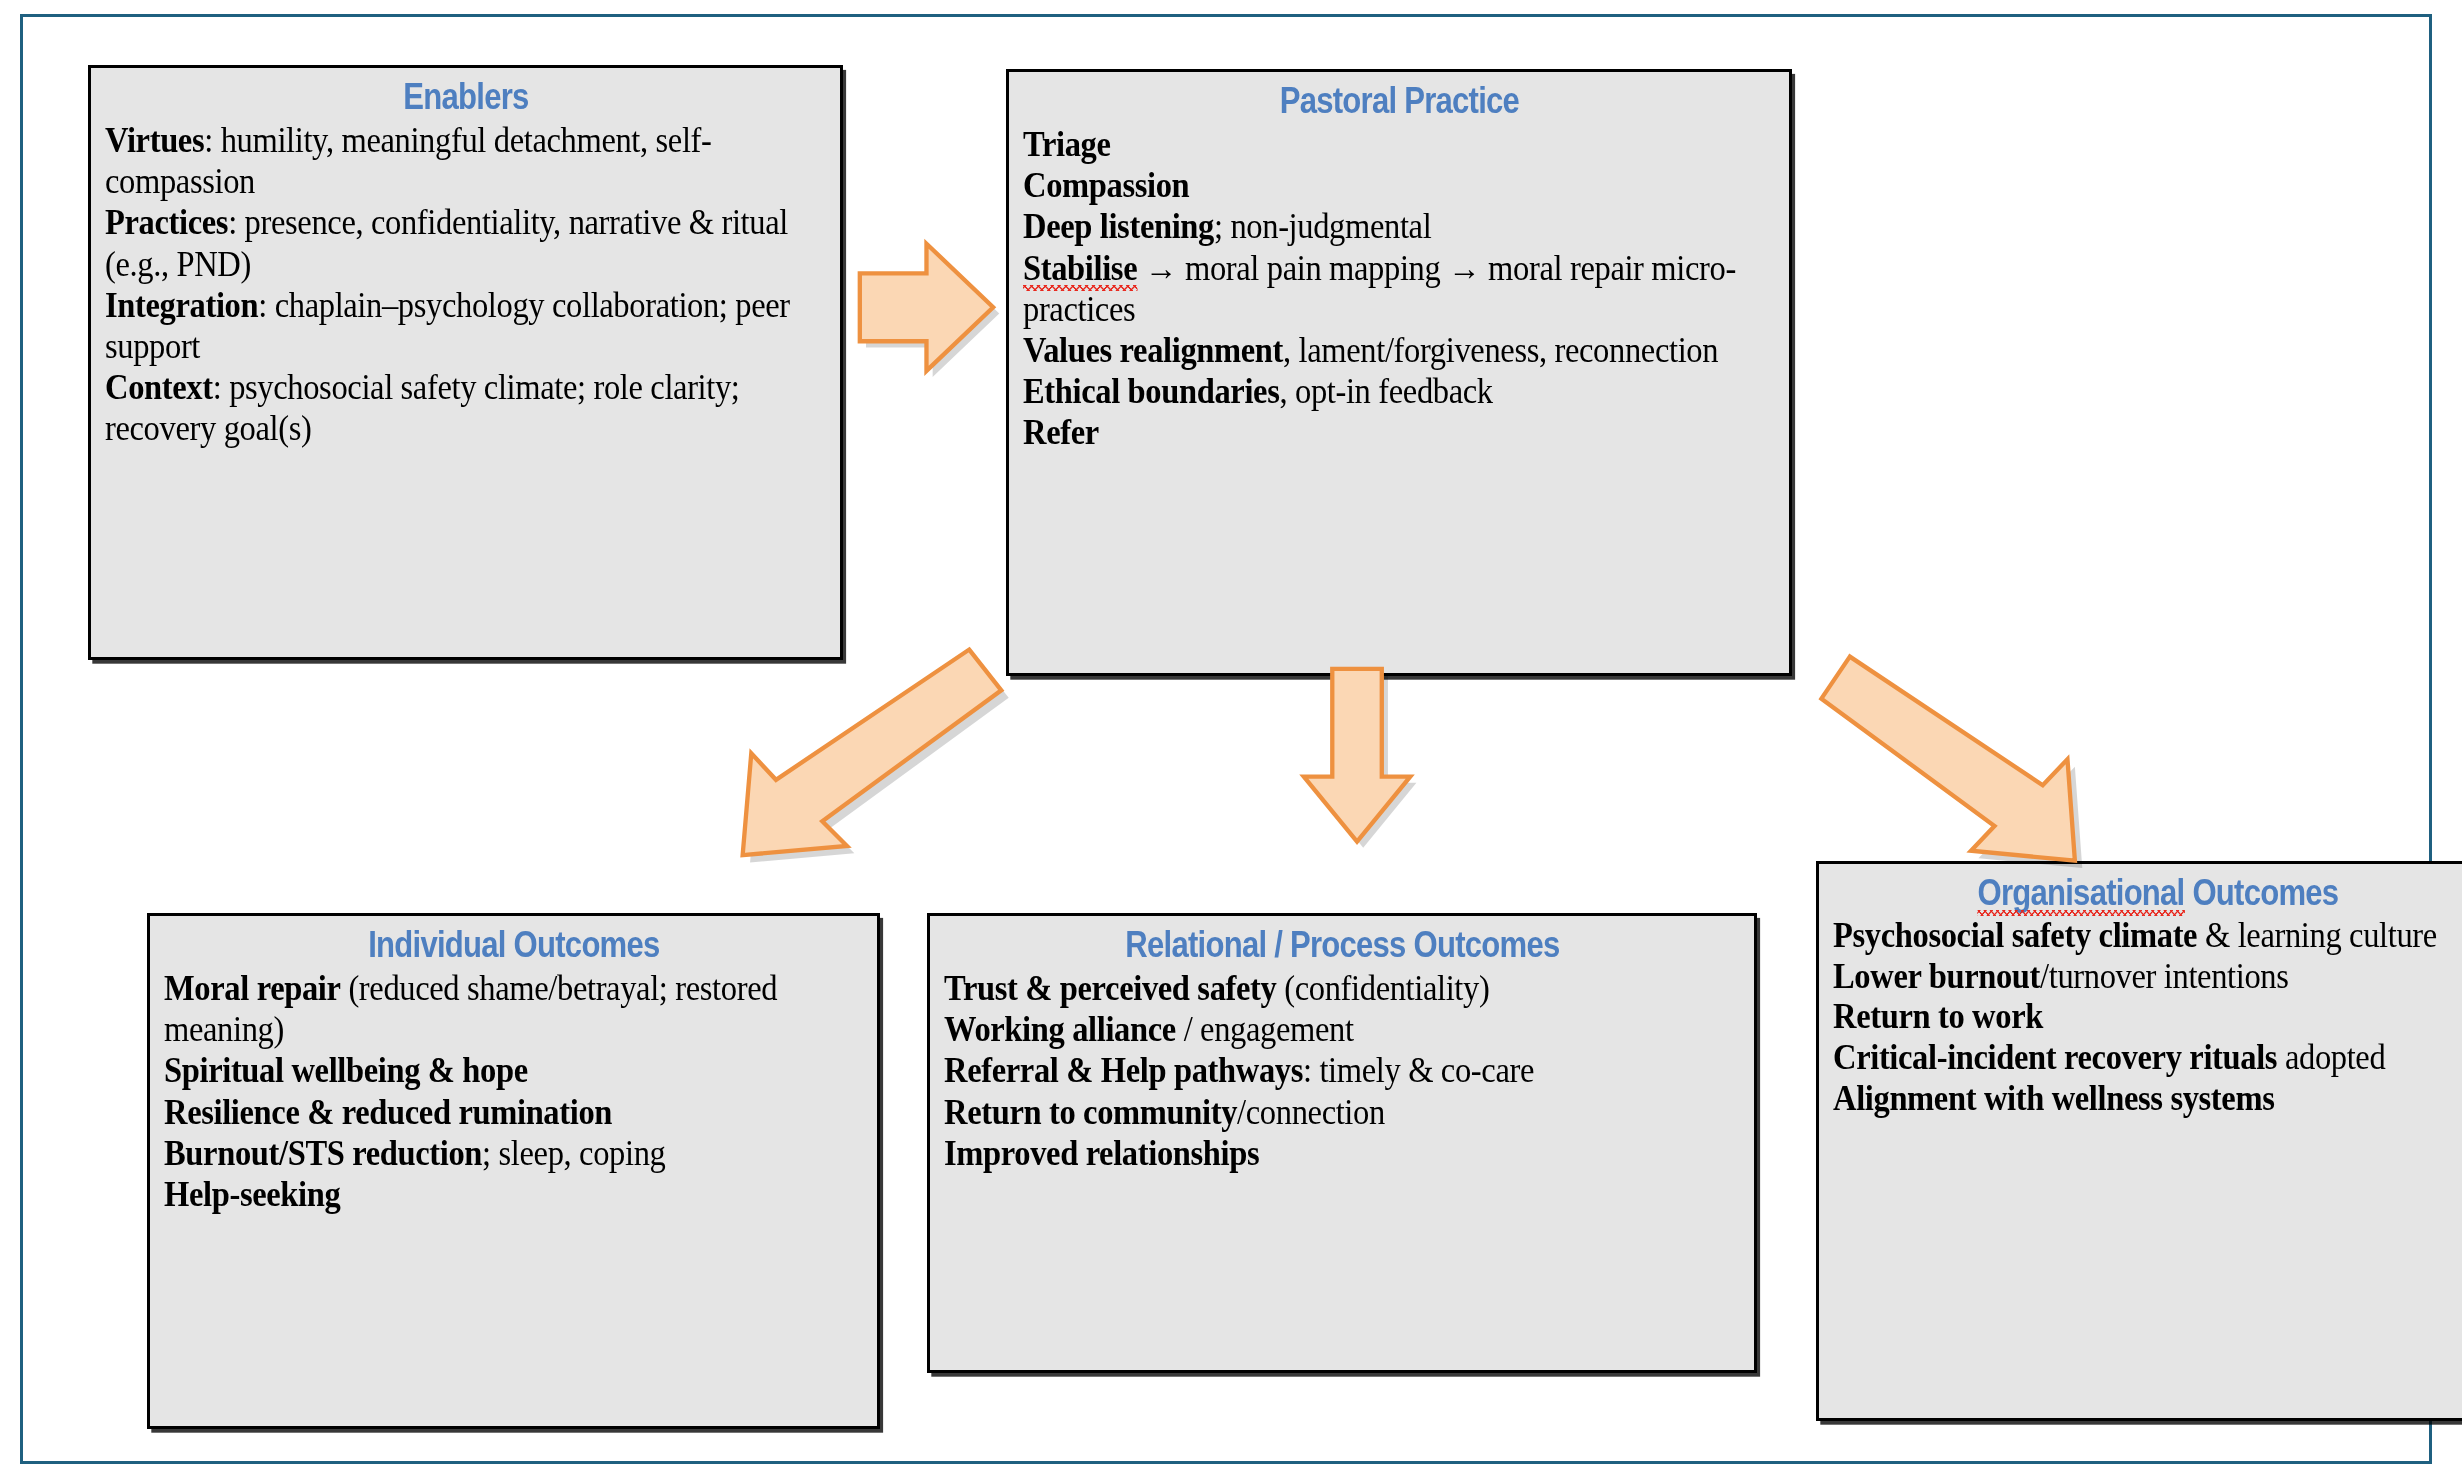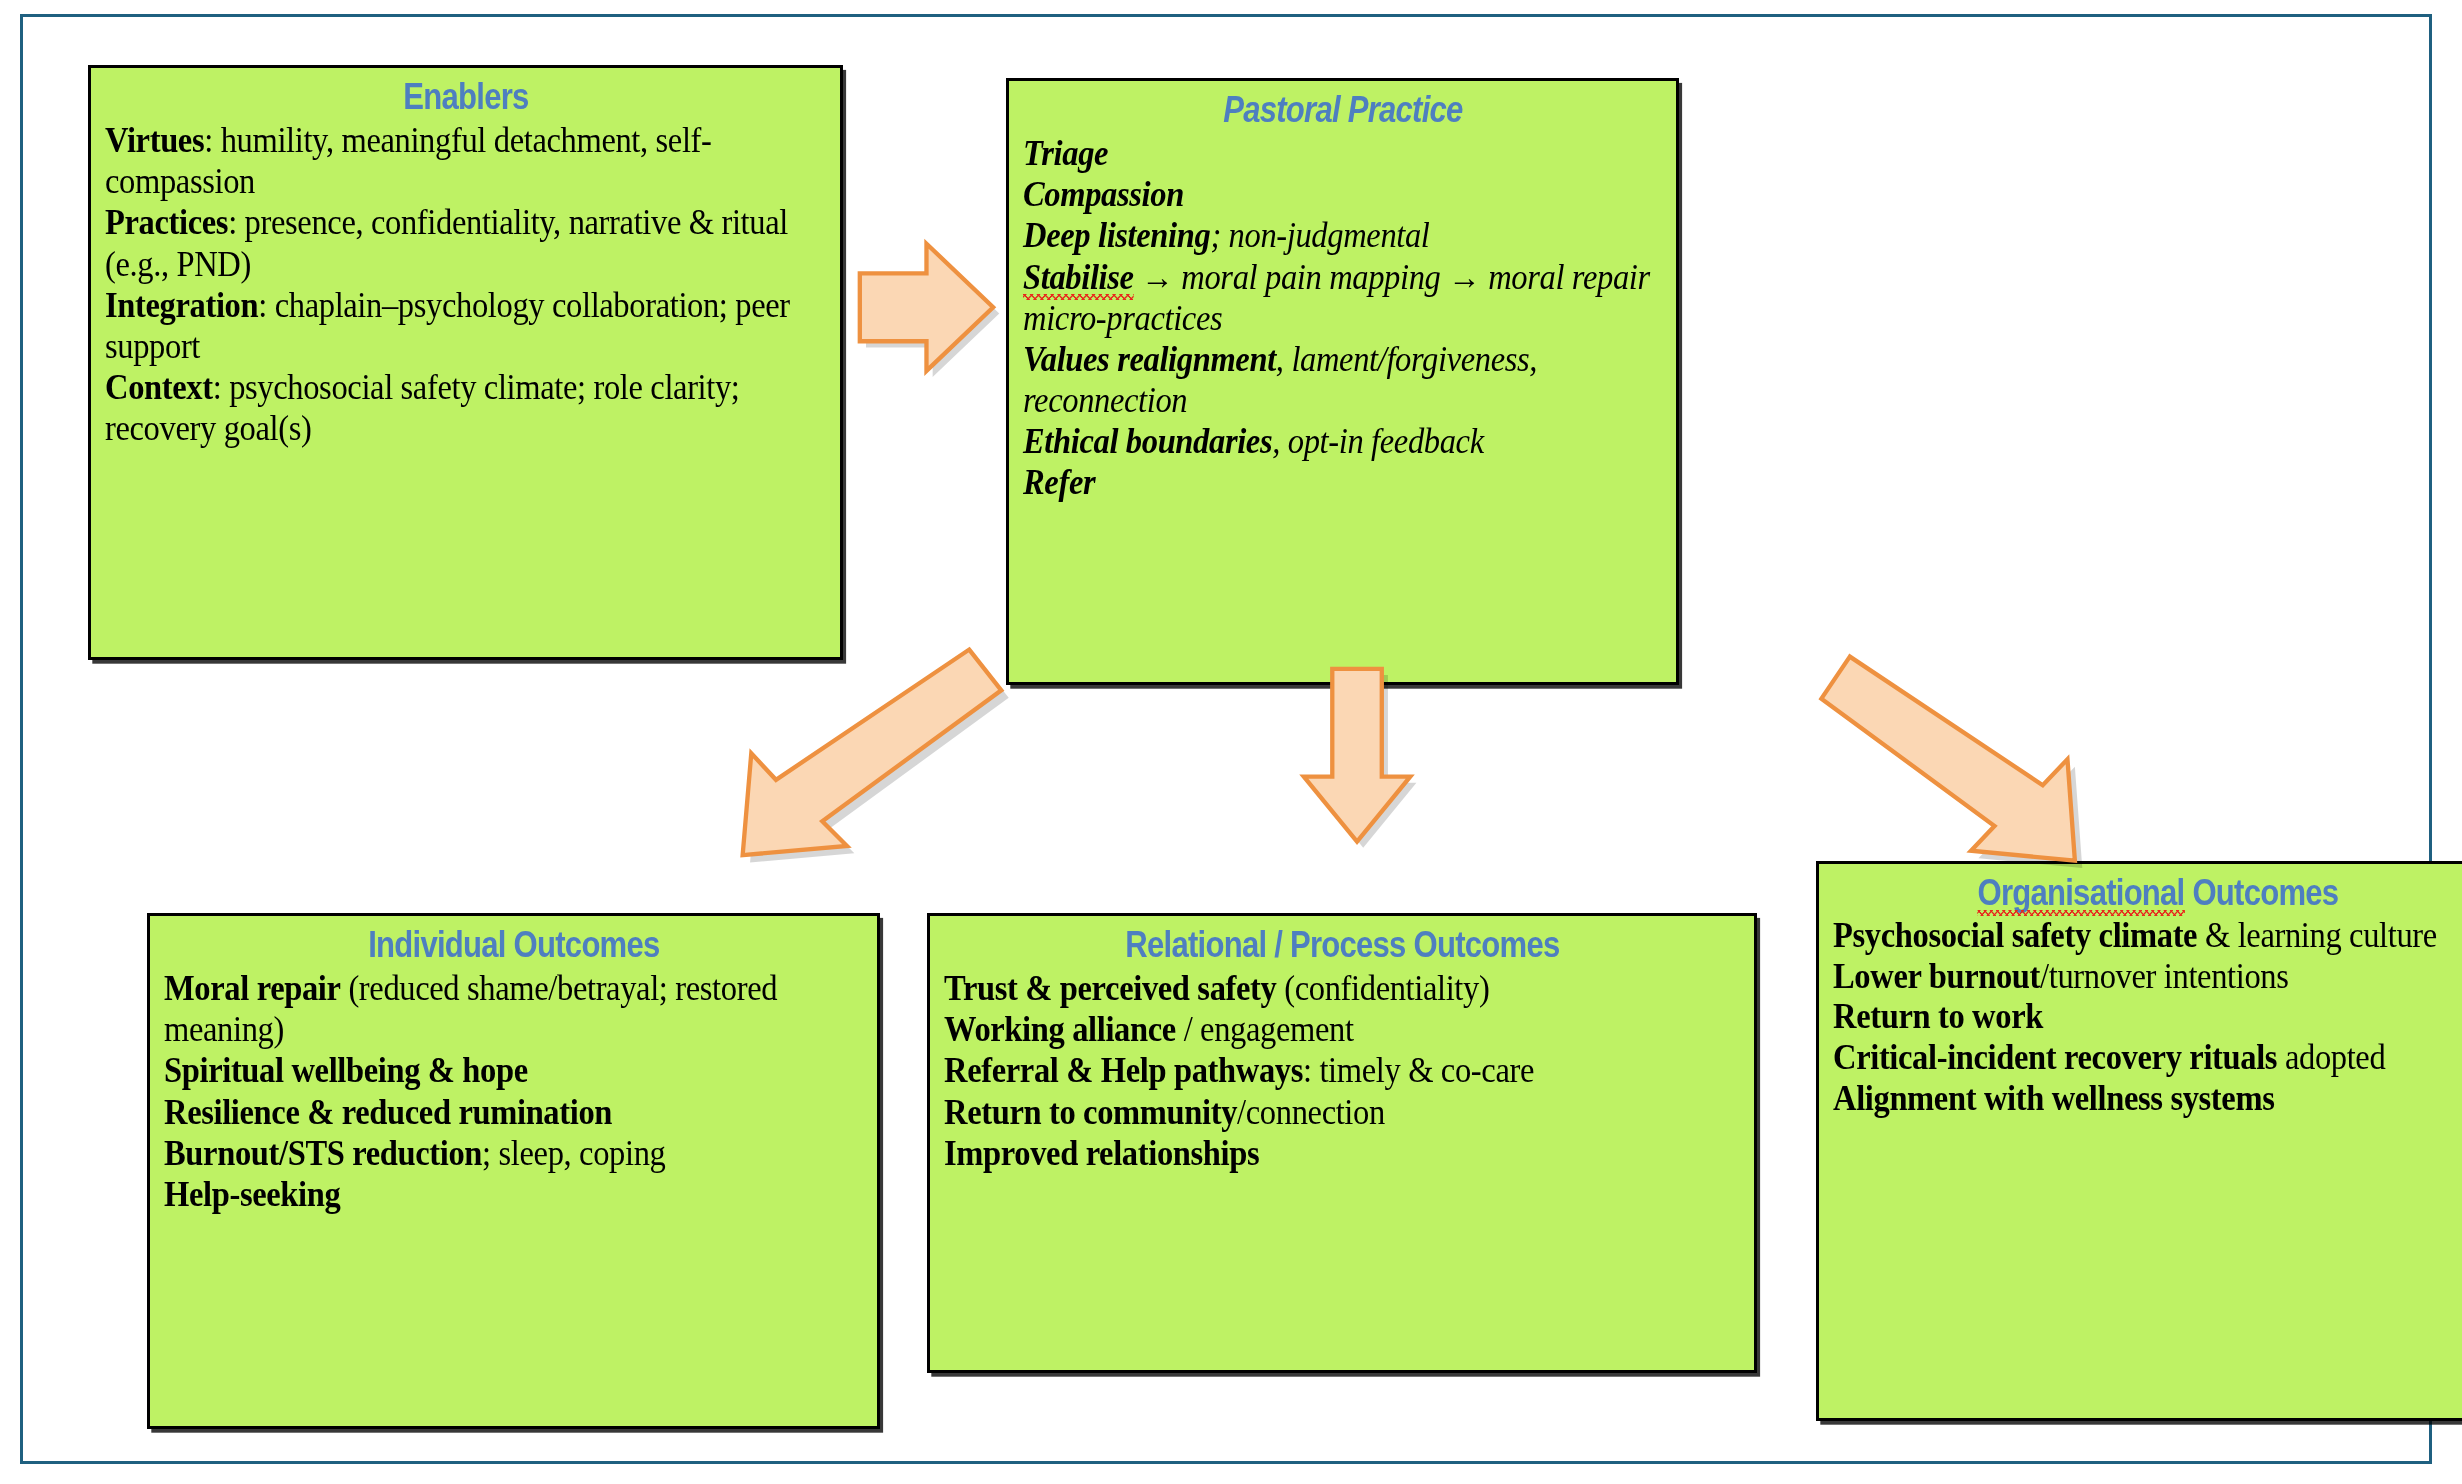--- a/index.html
+++ b/index.html
@@ -15,21 +15,21 @@
     position:absolute;left:20.4px;top:13.6px;
     width:2412px;height:1450px;
     border:3.7px solid #1F6080;
     box-sizing:border-box;
     background:#ffffff;
   }
 
   
   .box{
     position:absolute;
-    background:#bef264;
+    background:#e5e5e5;
     border:3.1px solid #000000;
     box-sizing:border-box;
     padding:8.7px 13.6px 6.2px 13.6px;
     box-shadow:3.7px 4.3px 0 -0.6px rgba(0,0,0,0.78);
   }
 
   .box-title{
     display:block;
     text-align:center;
     color:#4E7FC0;
@@ -70,21 +70,21 @@
     letter-spacing:-0.4px;
     transform:scaleX(0.93);
     transform-origin:left top;
     width:107.5%;
   }
   .lines p{margin:0;padding:0;}
   .lines b{font-weight:bold;}
 
   
   #box-enablers{ left:65px; top:48px;  width:755px; height:595px; }
-  #box-pastoral{ left:983px;top:61px;  width:673px; height:607px;font-style:italic; }
+  #box-pastoral{ left:983px;top:52px;  width:786px; height:607px; }
   #box-individual{ left:124px; top:896px; width:733px; height:516px; }
   #box-relational{ left:904px;top:896px; width:830px; height:460px; }
   #box-organisational{ left:1793px;top:844px; width:683px; height:560px; }
 
   #box-enablers .lines{font-size:35px;}
   #box-pastoral .lines{font-size:35px;}
   #box-individual .lines{font-size:35px;}
   #box-relational .lines{font-size:35px;}
   #box-organisational .lines{font-size:35px;line-height:1.16;}
 

